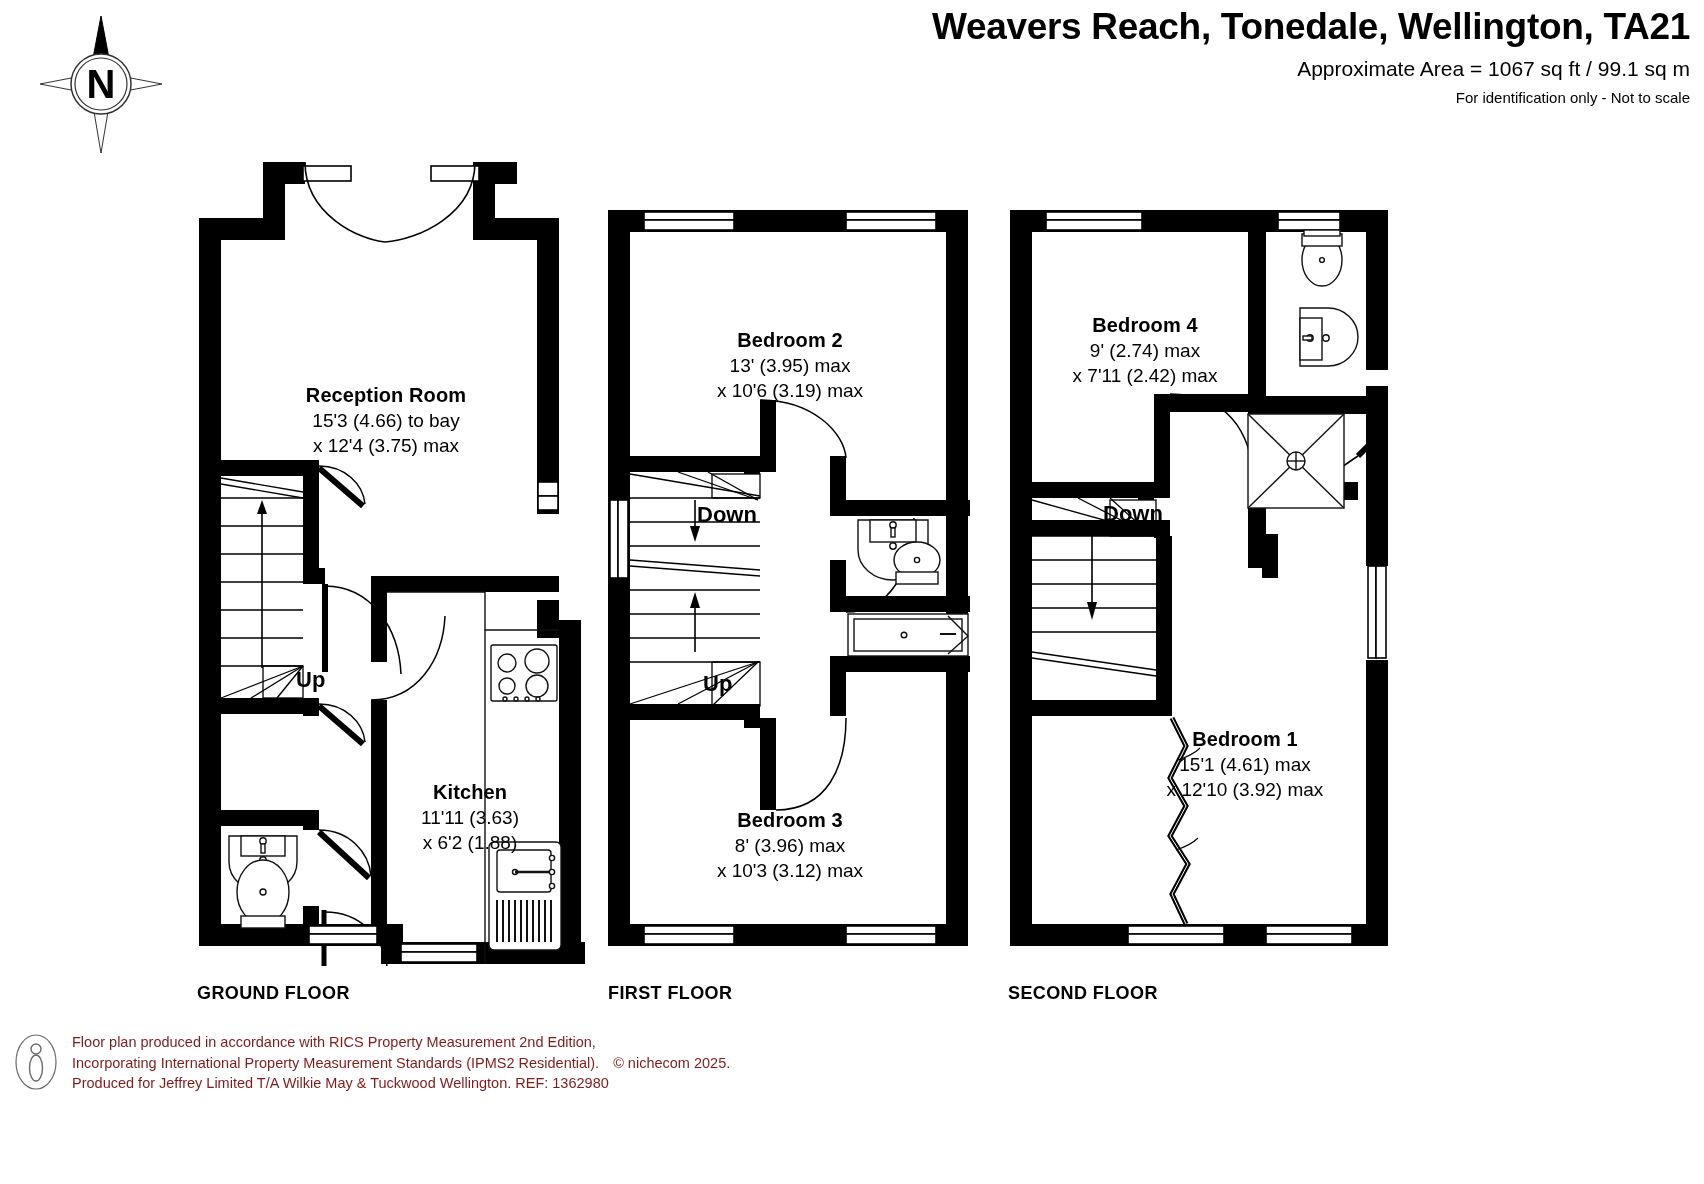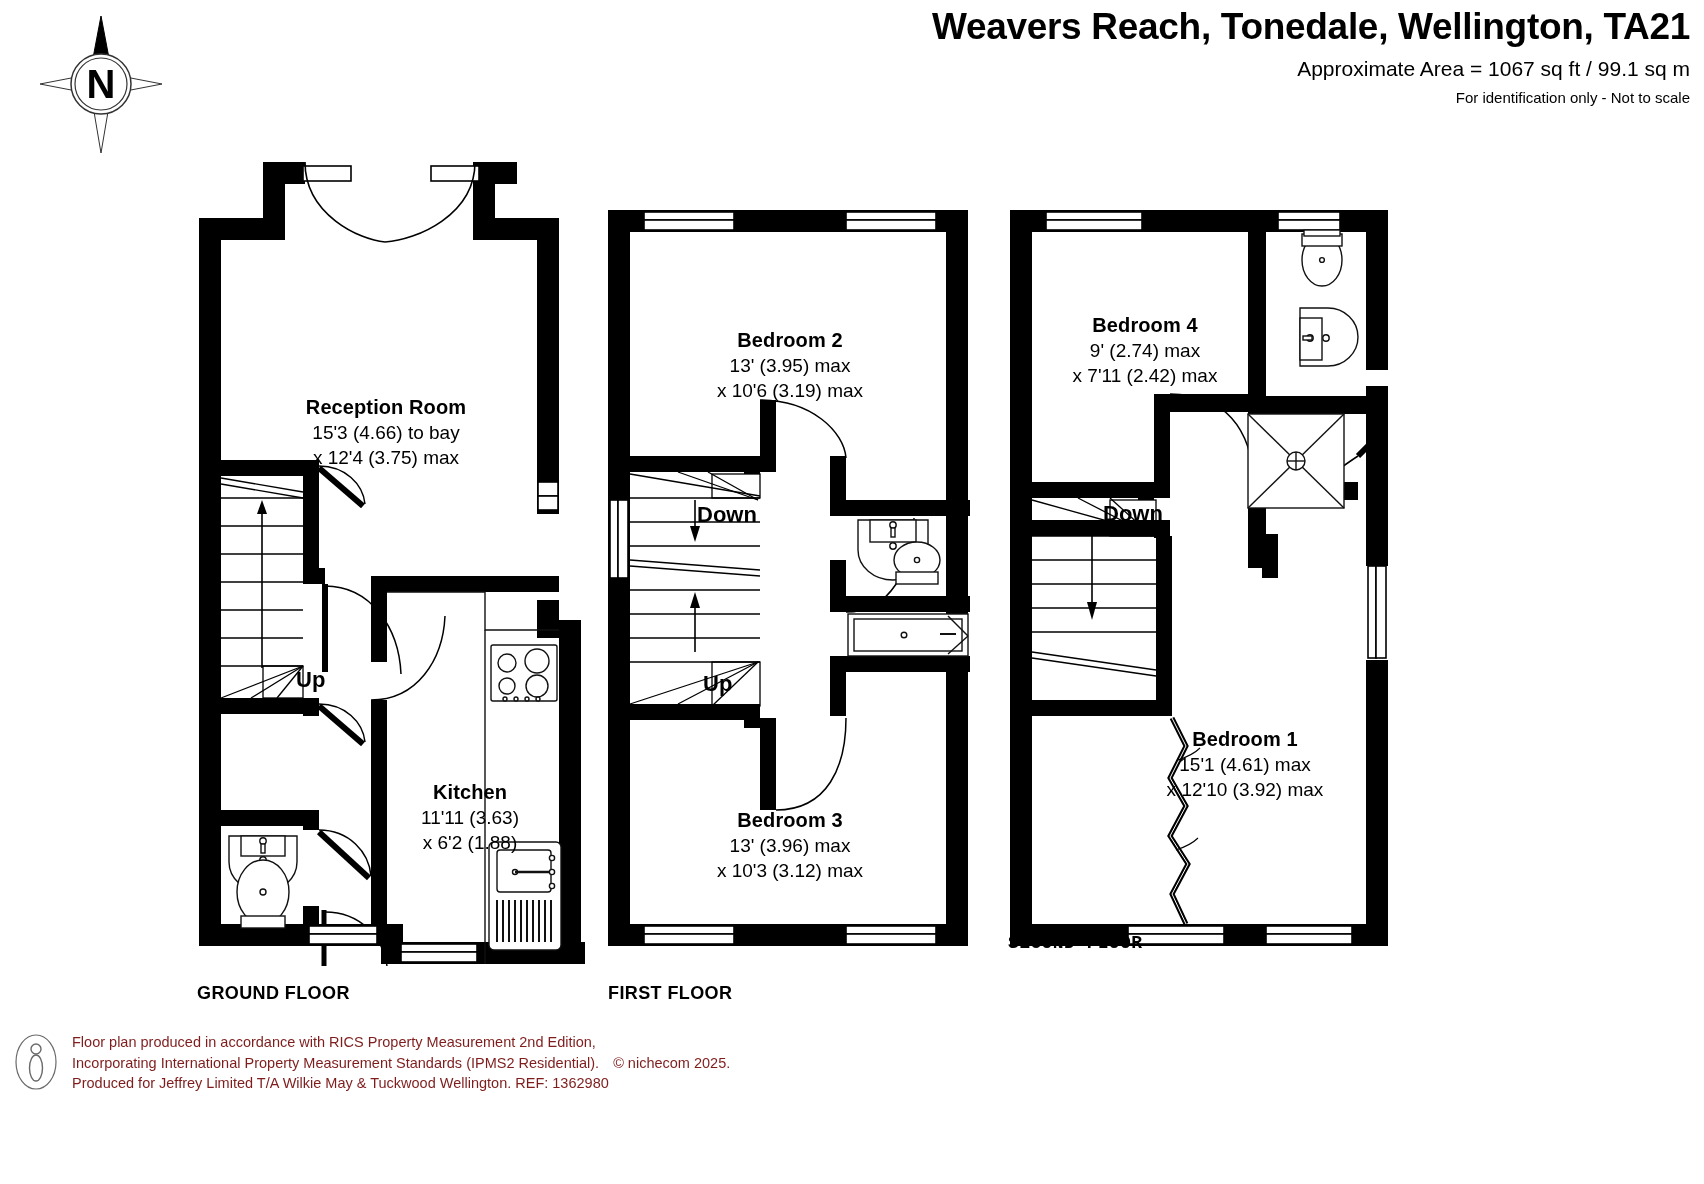--- a/index.html
+++ b/index.html
@@ -413,41 +413,41 @@
         <rect x="248" y="214" width="96" height="94"></rect>
         <line x1="248" y1="214" x2="344" y2="308"></line>
         <line x1="344" y1="214" x2="248" y2="308"></line>
         <circle cx="296" cy="261" r="9" fill="#fff"></circle>
         <line x1="287" y1="261" x2="305" y2="261"></line>
         <line x1="296" y1="252" x2="296" y2="270"></line>
       </g>
     </g>
   </svg>
 
-  <div class="room" style="left:286px;top:395px;width:200px;">
+  <div class="room" style="left:286px;top:383px;width:200px;">
     <div class="rn">Reception Room</div>
     <div class="rd">15'3 (4.66) to bay</div>
     <div class="rd">x 12'4 (3.75) max</div>
   </div>
 
   <div class="room" style="left:390px;top:780px;width:160px;">
     <div class="rn">Kitchen</div>
     <div class="rd">11'11 (3.63)</div>
     <div class="rd">x 6'2 (1.88)</div>
   </div>
 
   <div class="room" style="left:690px;top:328px;width:200px;">
     <div class="rn">Bedroom 2</div>
     <div class="rd">13' (3.95) max</div>
     <div class="rd">x 10'6 (3.19) max</div>
   </div>
 
   <div class="room" style="left:690px;top:808px;width:200px;">
     <div class="rn">Bedroom 3</div>
-    <div class="rd">13' (3.96) max</div>
+    <div class="rd">8' (3.96) max</div>
     <div class="rd">x 10'3 (3.12) max</div>
   </div>
 
   <div class="room" style="left:1030px;top:313px;width:230px;">
     <div class="rn">Bedroom 4</div>
     <div class="rd">9' (2.74) max</div>
     <div class="rd">x 7'11 (2.42) max</div>
   </div>
 
   <div class="room" style="left:1130px;top:727px;width:230px;">
@@ -456,21 +456,21 @@
     <div class="rd">x 12'10 (3.92) max</div>
   </div>
 
   <div class="plan-note" style="left:296px;top:667px;">Up</div>
   <div class="plan-note" style="left:697px;top:502px;">Down</div>
   <div class="plan-note" style="left:703px;top:671px;">Up</div>
   <div class="plan-note" style="left:1103px;top:501px;">Down</div>
 
   <div class="floor-label" style="left:197px;top:983px;">GROUND FLOOR</div>
   <div class="floor-label" style="left:608px;top:983px;">FIRST FLOOR</div>
-  <div class="floor-label" style="left:1008px;top:933px;font-family:Liberation Mono, monospace;">SECOND FLOOR</div>
+  <div class="floor-label" style="left:1008px;top:983px;">SECOND FLOOR</div>
 
   <div id="footer">
     <div id="footer-logo">
       <svg width="44" height="56" viewBox="0 0 44 56">
         <ellipse cx="22" cy="28" rx="20" ry="27" fill="none" stroke="#6a6a6a" stroke-width="1.2"></ellipse>
         <circle cx="22" cy="15" r="5" fill="none" stroke="#6a6a6a" stroke-width="1.4"></circle>
         <ellipse cx="22" cy="34" rx="6.5" ry="13" fill="none" stroke="#6a6a6a" stroke-width="1.4"></ellipse>
       </svg>
     </div>
     <div id="footer-text">

